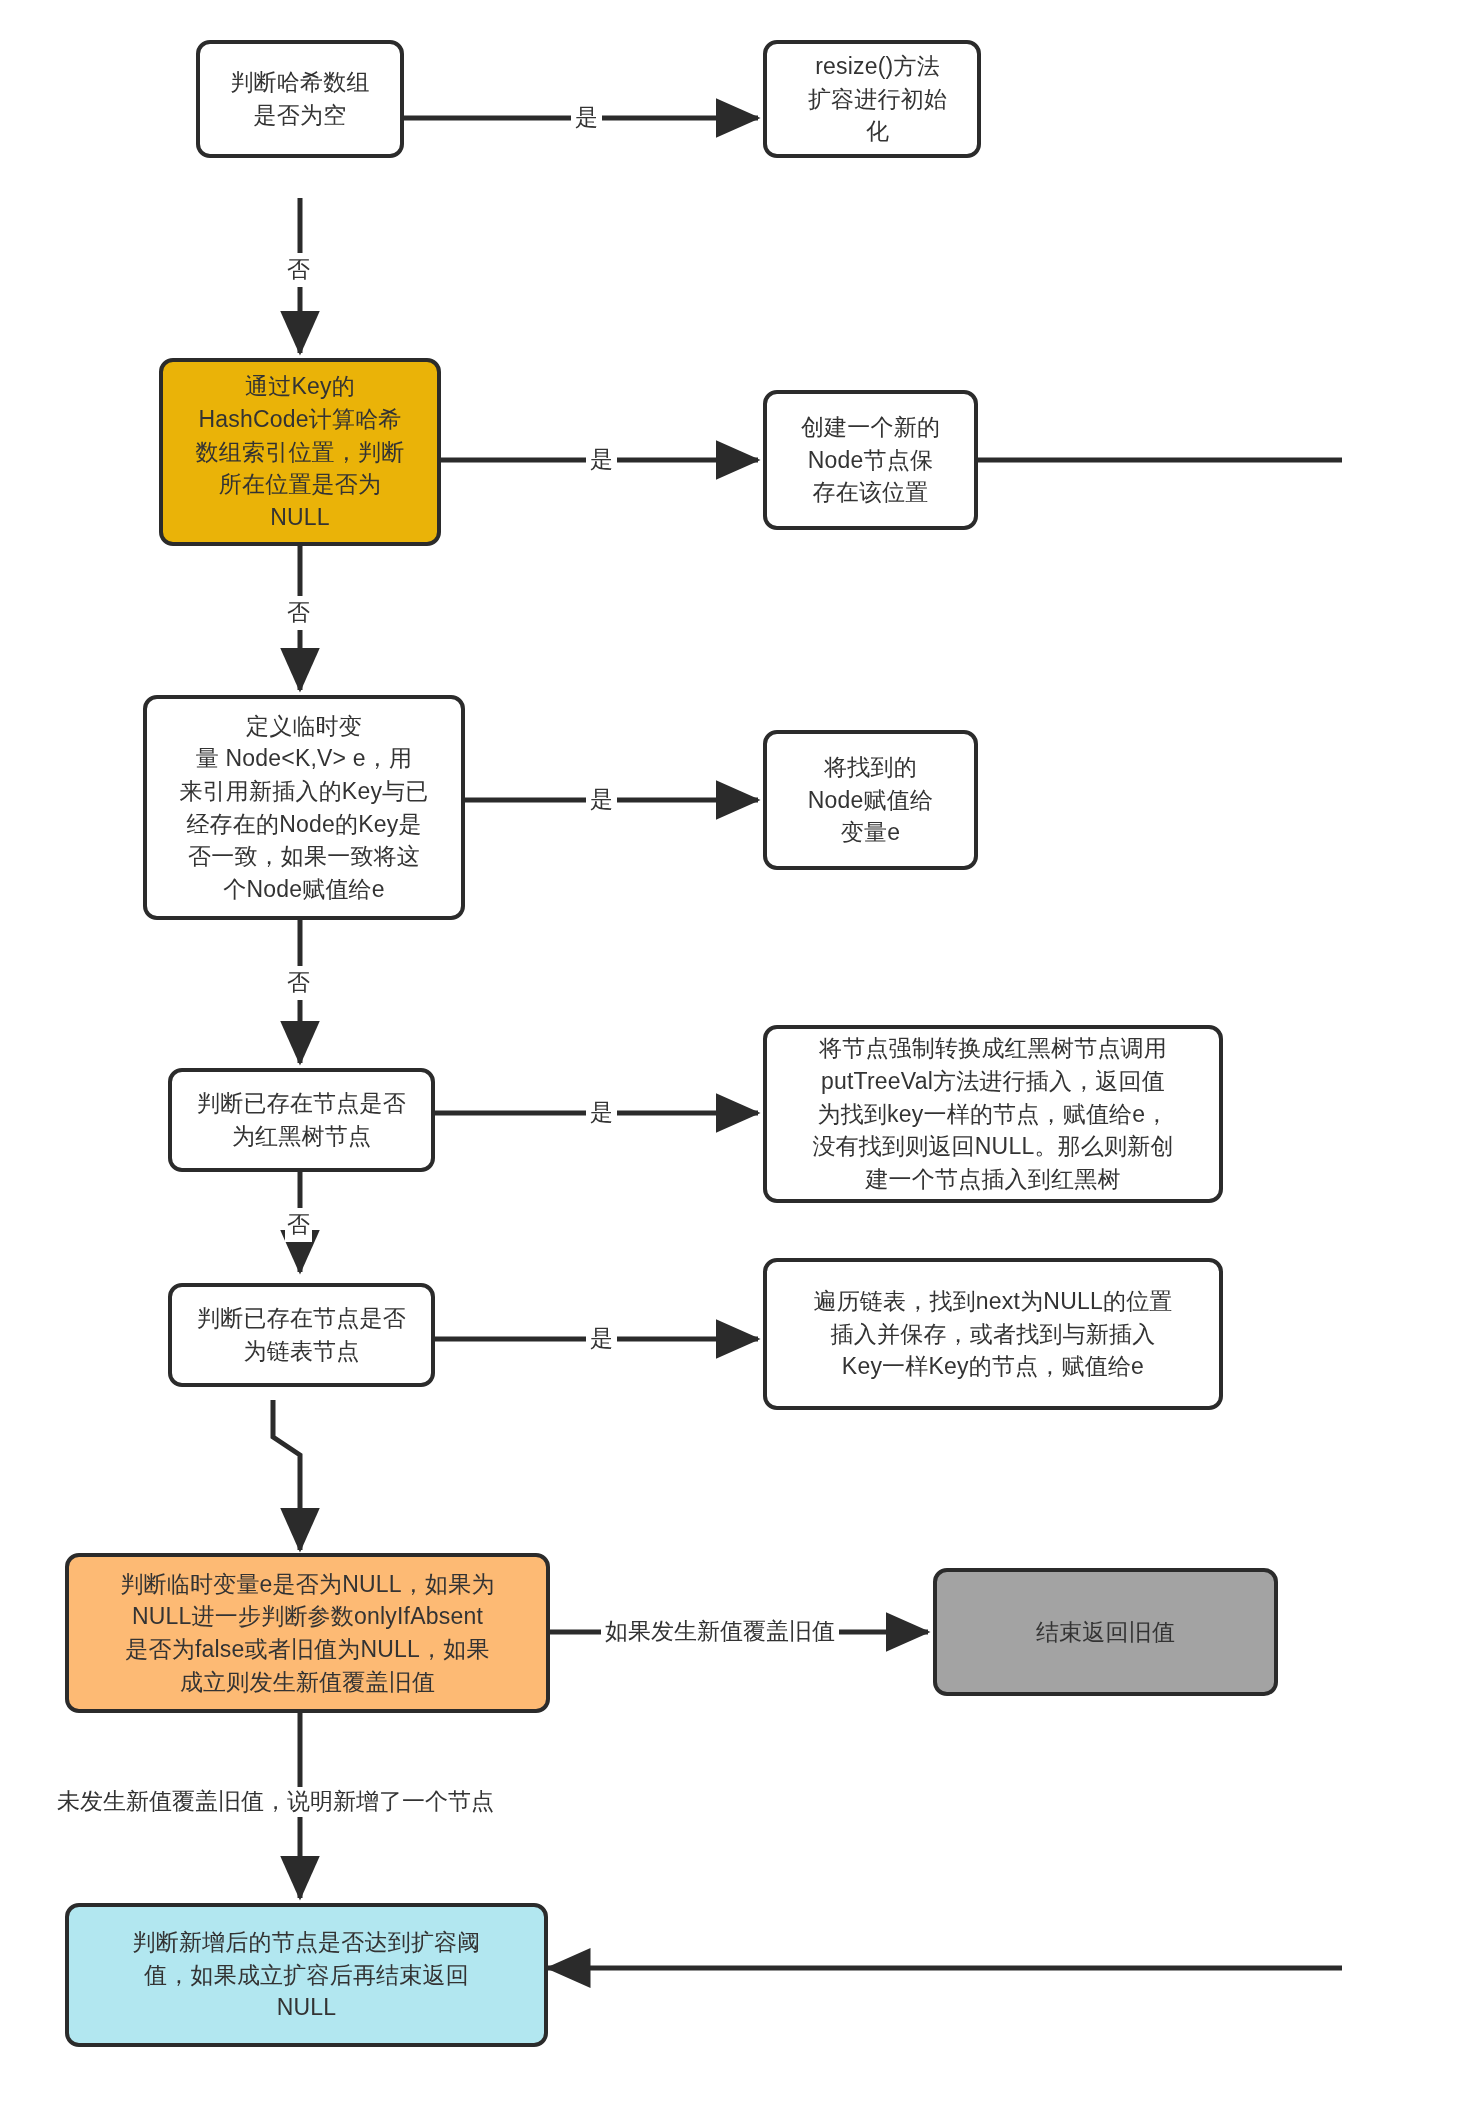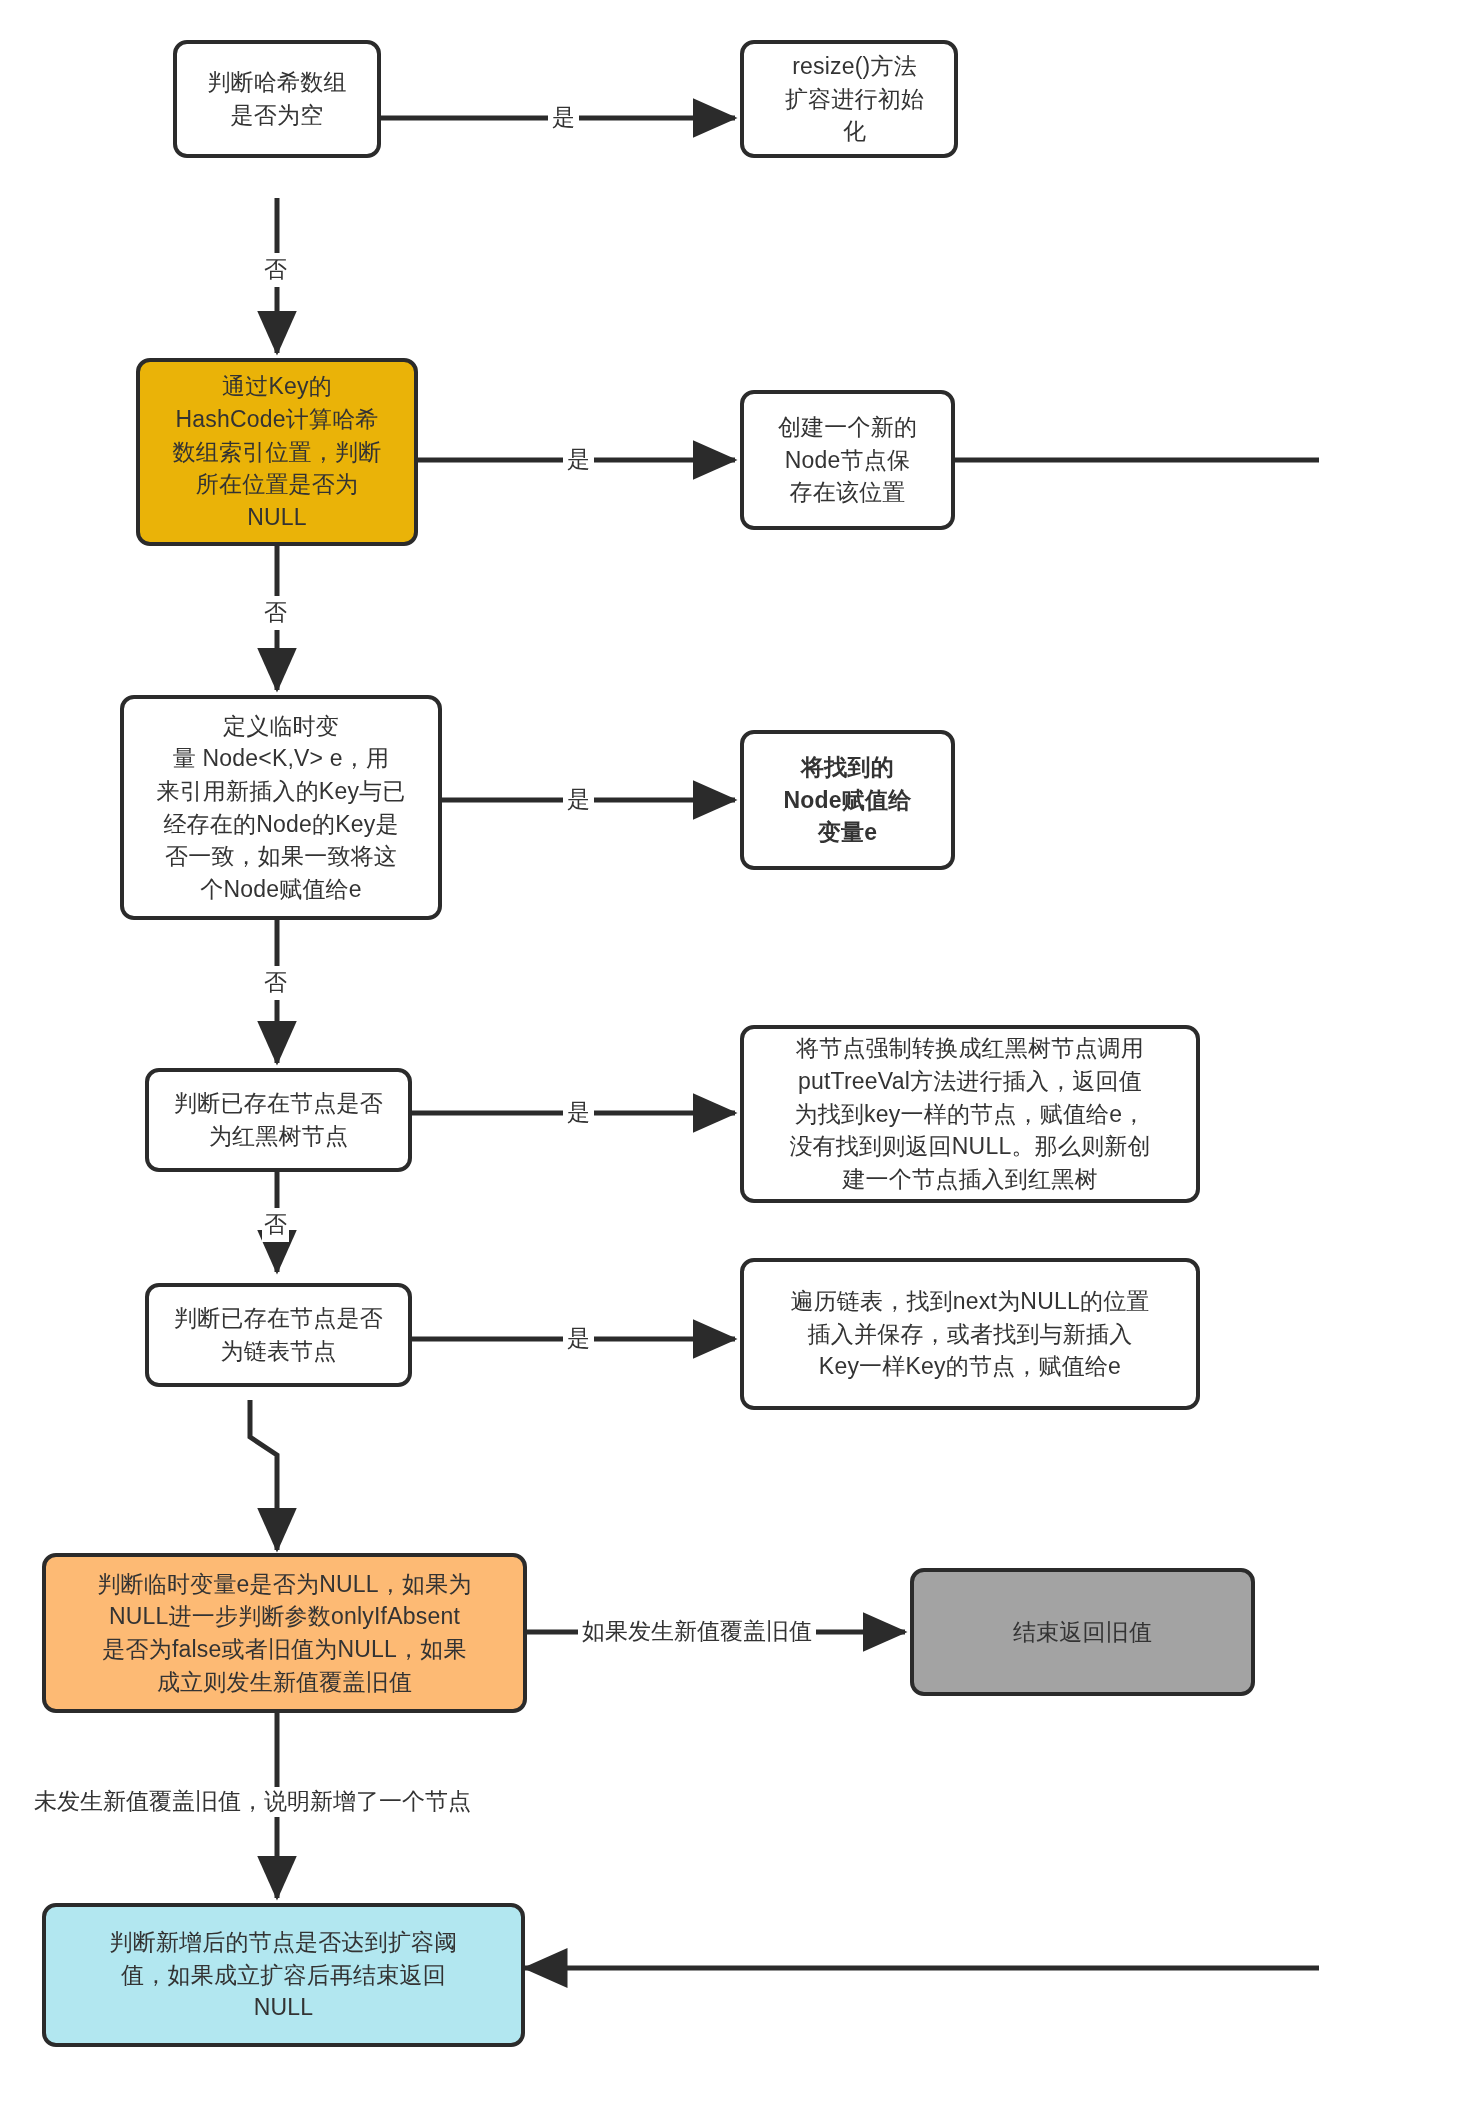--- a/index.html
+++ b/index.html
@@ -8,20 +8,21 @@
     height: 2122px;
     background: #ffffff;
     font-family: "Liberation Sans", "DejaVu Sans", sans-serif;
   }
   #canvas {
     position: relative;
     width: 1319px;
     height: 2122px;
     overflow: hidden;
     background: #ffffff;
+    margin-left: 23px;
   }
   svg#edges {
     position: absolute;
     left: 0; top: 0;
     width: 1471px;
     height: 2122px;
     pointer-events: none;
   }
   .node {
     position: absolute;
@@ -130,21 +131,21 @@
 
   <div class="node" style="left: 120px; top: 695px; width: 322px; height: 225px; background: rgb(255, 255, 255);">
     <span>定义临时变
 量 Node&lt;K,V&gt; e，用
 来引用新插入的Key与已
 经存在的Node的Key是
 否一致，如果一致将这
 个Node赋值给e</span>
   </div>
 
-  <div class="node" style="left: 740px; top: 730px; width: 215px; height: 140px; background: rgb(255, 255, 255); font-weight: bold;">
+  <div class="node" style="left: 740px; top: 730px; width: 215px; height: 140px; background: rgb(255, 255, 255);">
     <span>将找到的
 Node赋值给
 变量e</span>
   </div>
 
   <div class="node" style="left: 145px; top: 1068px; width: 267px; height: 104px; background: rgb(255, 255, 255);">
     <span>判断已存在节点是否
 为红黑树节点</span>
   </div>
 

